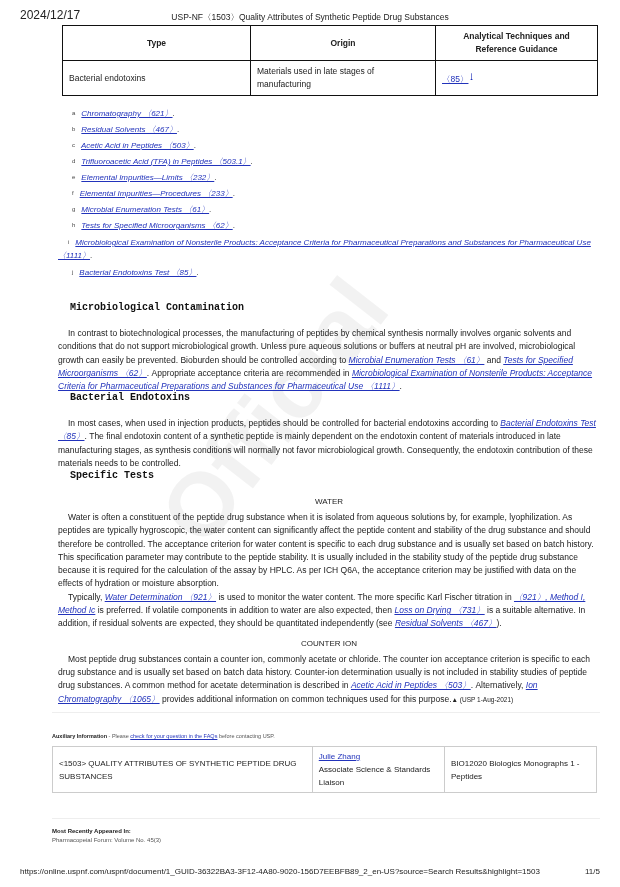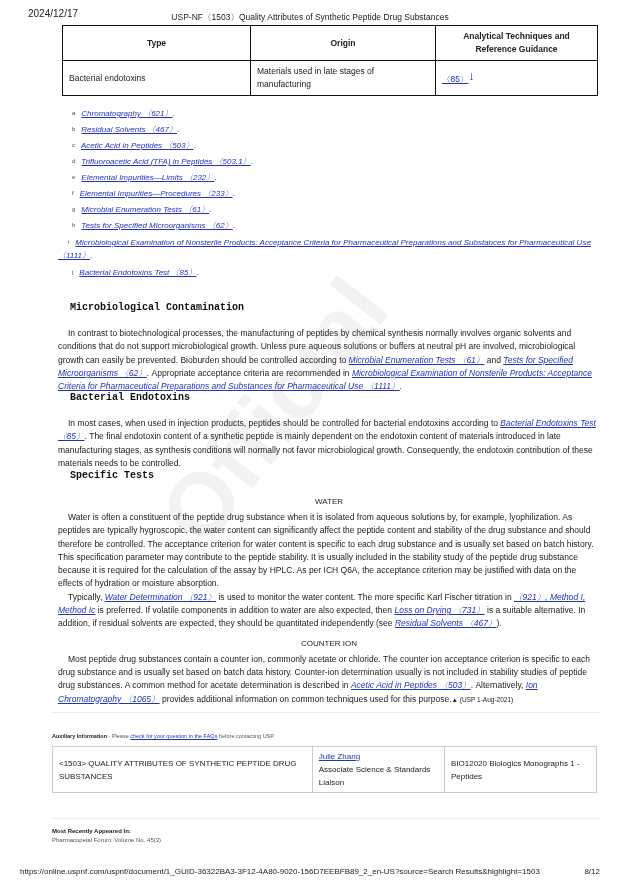--- a/index.html
+++ b/index.html
@@ -1,20 +1,20 @@
 <!DOCTYPE html>
 <html><head>
 <meta charset="utf-8">
 <style>
   html, body { margin: 0; padding: 0; background: #ffffff; }
   body {
     width: 620px; height: 887px; position: relative; overflow: hidden;
     font-family: "Liberation Sans", sans-serif; color: #222;
   }
-  .page-date { position: absolute; left: 28px; top: 8px; font-size: 10px; color: #222; }
+  .page-date { position: absolute; left: 20px; top: 8px; font-size: 12px; color: #222; }
   .page-title { position: absolute; left: 0; right: 0; top: 12px; text-align: center; font-size: 8.5px; color: #222; }
   a, .lnk { color: #2233bb; text-decoration: underline; }
   .it { font-style: italic; }
 
   table.top { position: absolute; left: 62px; top: 25px; width: 536px; border-collapse: collapse; font-size: 8.5px; padding-left: 11px; }
   table.top th, table.top td { border: 1px solid #111; padding: 4px 6px; }
   table.top th { font-weight: bold; text-align: center; height: 26px; line-height: 13px; }
   table.top th:nth-child(1) { width: 175px; }
   table.top th:nth-child(2) { width: 172px; }
   table.top td { height: 26px; line-height: 13px; vertical-align: middle; }
@@ -128,13 +128,13 @@
   </table>
 
 <div class="divider" style="top:818px;"></div>
 
 <div class="recent">
   <div class="lbl">Most Recently Appeared In:</div>
   <div class="val">Pharmacopeial Forum: Volume No. 45(3)</div>
 </div>
 
 <div class="url">https://online.uspnf.com/uspnf/document/1_GUID-36322BA3-3F12-4A80-9020-156D7EEBFB89_2_en-US?source=Search Results&amp;highlight=1503</div>
-<div class="pageno">8/12</div>
+<div class="pageno">11/5</div>
 
 </body></html>

